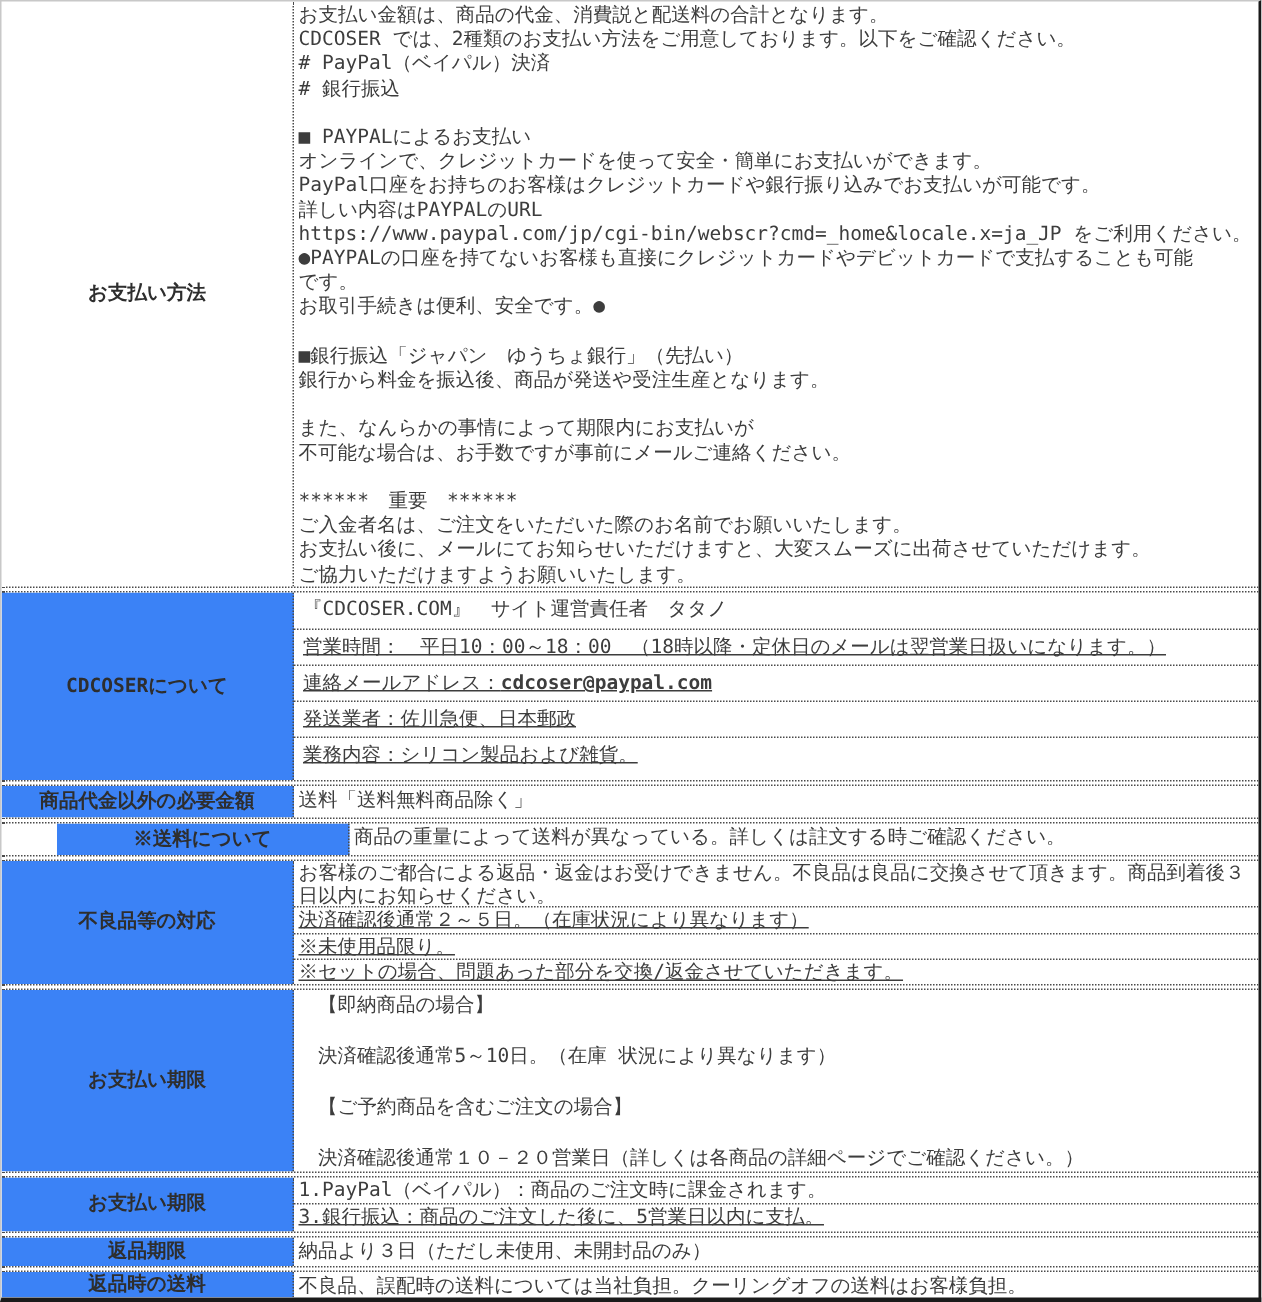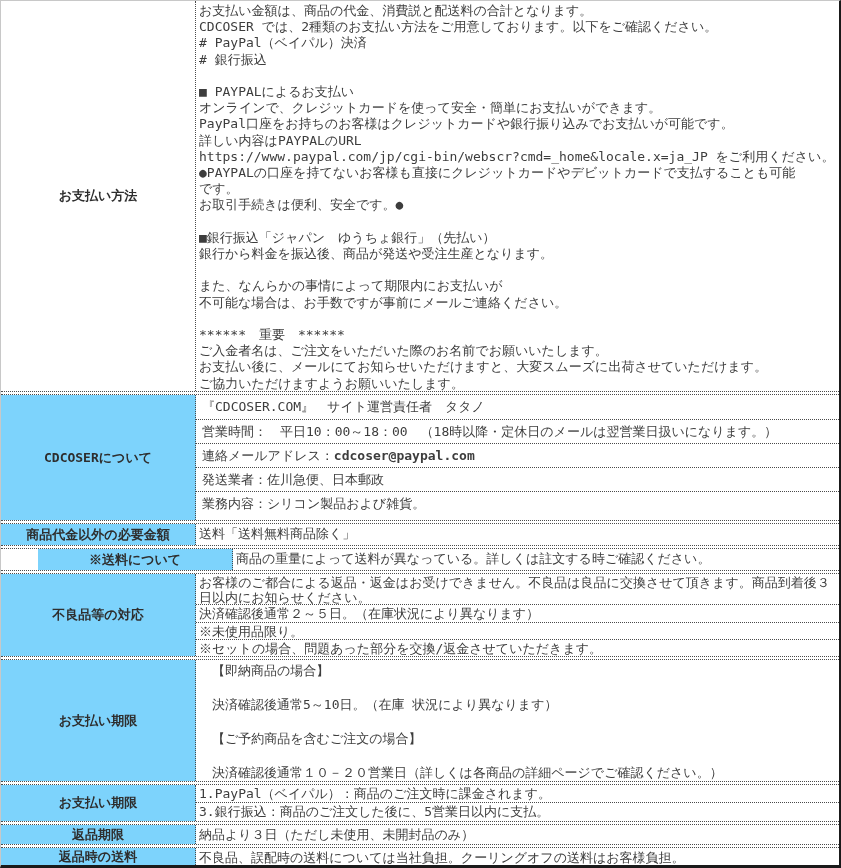--- a/index.html
+++ b/index.html
@@ -16,27 +16,27 @@
     font-size:13px; color:#3d3d3d;
   }
   .sec { display:flex; flex:0 0 auto; min-height:0; overflow:hidden; }
   .head {
     flex:0 0 195px; min-width:0;
     border-right:1px dotted #4a4a4a;
     display:flex; align-items:center; justify-content:center;
     font-weight:bold; color:#2e2e2e; text-align:center;
     padding:2px; line-height:16px;
   }
-  .head.cream { background:#7dd3fc; }
+  .head.cream { background:#3b82f6; }
   .body { flex:1 1 auto; min-width:0; display:flex; flex-direction:column; }
   .cell {
     padding:2px 1px 1px 3px; line-height:16.5px;
     white-space:pre-wrap; word-break:break-all; overflow:hidden;
   }
-  .body > .cell + .cell { border-top:1px dotted #4a4a4a; }
+  .body > .cell + .cell { border-top:1px dotted #4a4a4a;text-decoration:underline; }
   .divider { flex:0 0 4px; border-top:1px dotted #4a4a4a; border-bottom:1px dotted #4a4a4a; }
   .s1 { flex-basis:390px; }
   .s1 .cell { line-height:16.2px; padding-top:2px; flex:1 1 auto; }
   .s2 { flex-basis:125px; }
   .s2 .cell { height:24px; padding:4px 1px 2px 6px; line-height:16px; }
   .s3 { flex-basis:21px; }
   .s4 { flex-basis:21px;padding-left:37px; }
   .s5 { flex-basis:82px; }
   .s5 .cell { line-height:15px; padding:1px 1px 1px 3px; }
   .s6 { flex-basis:121px; }

